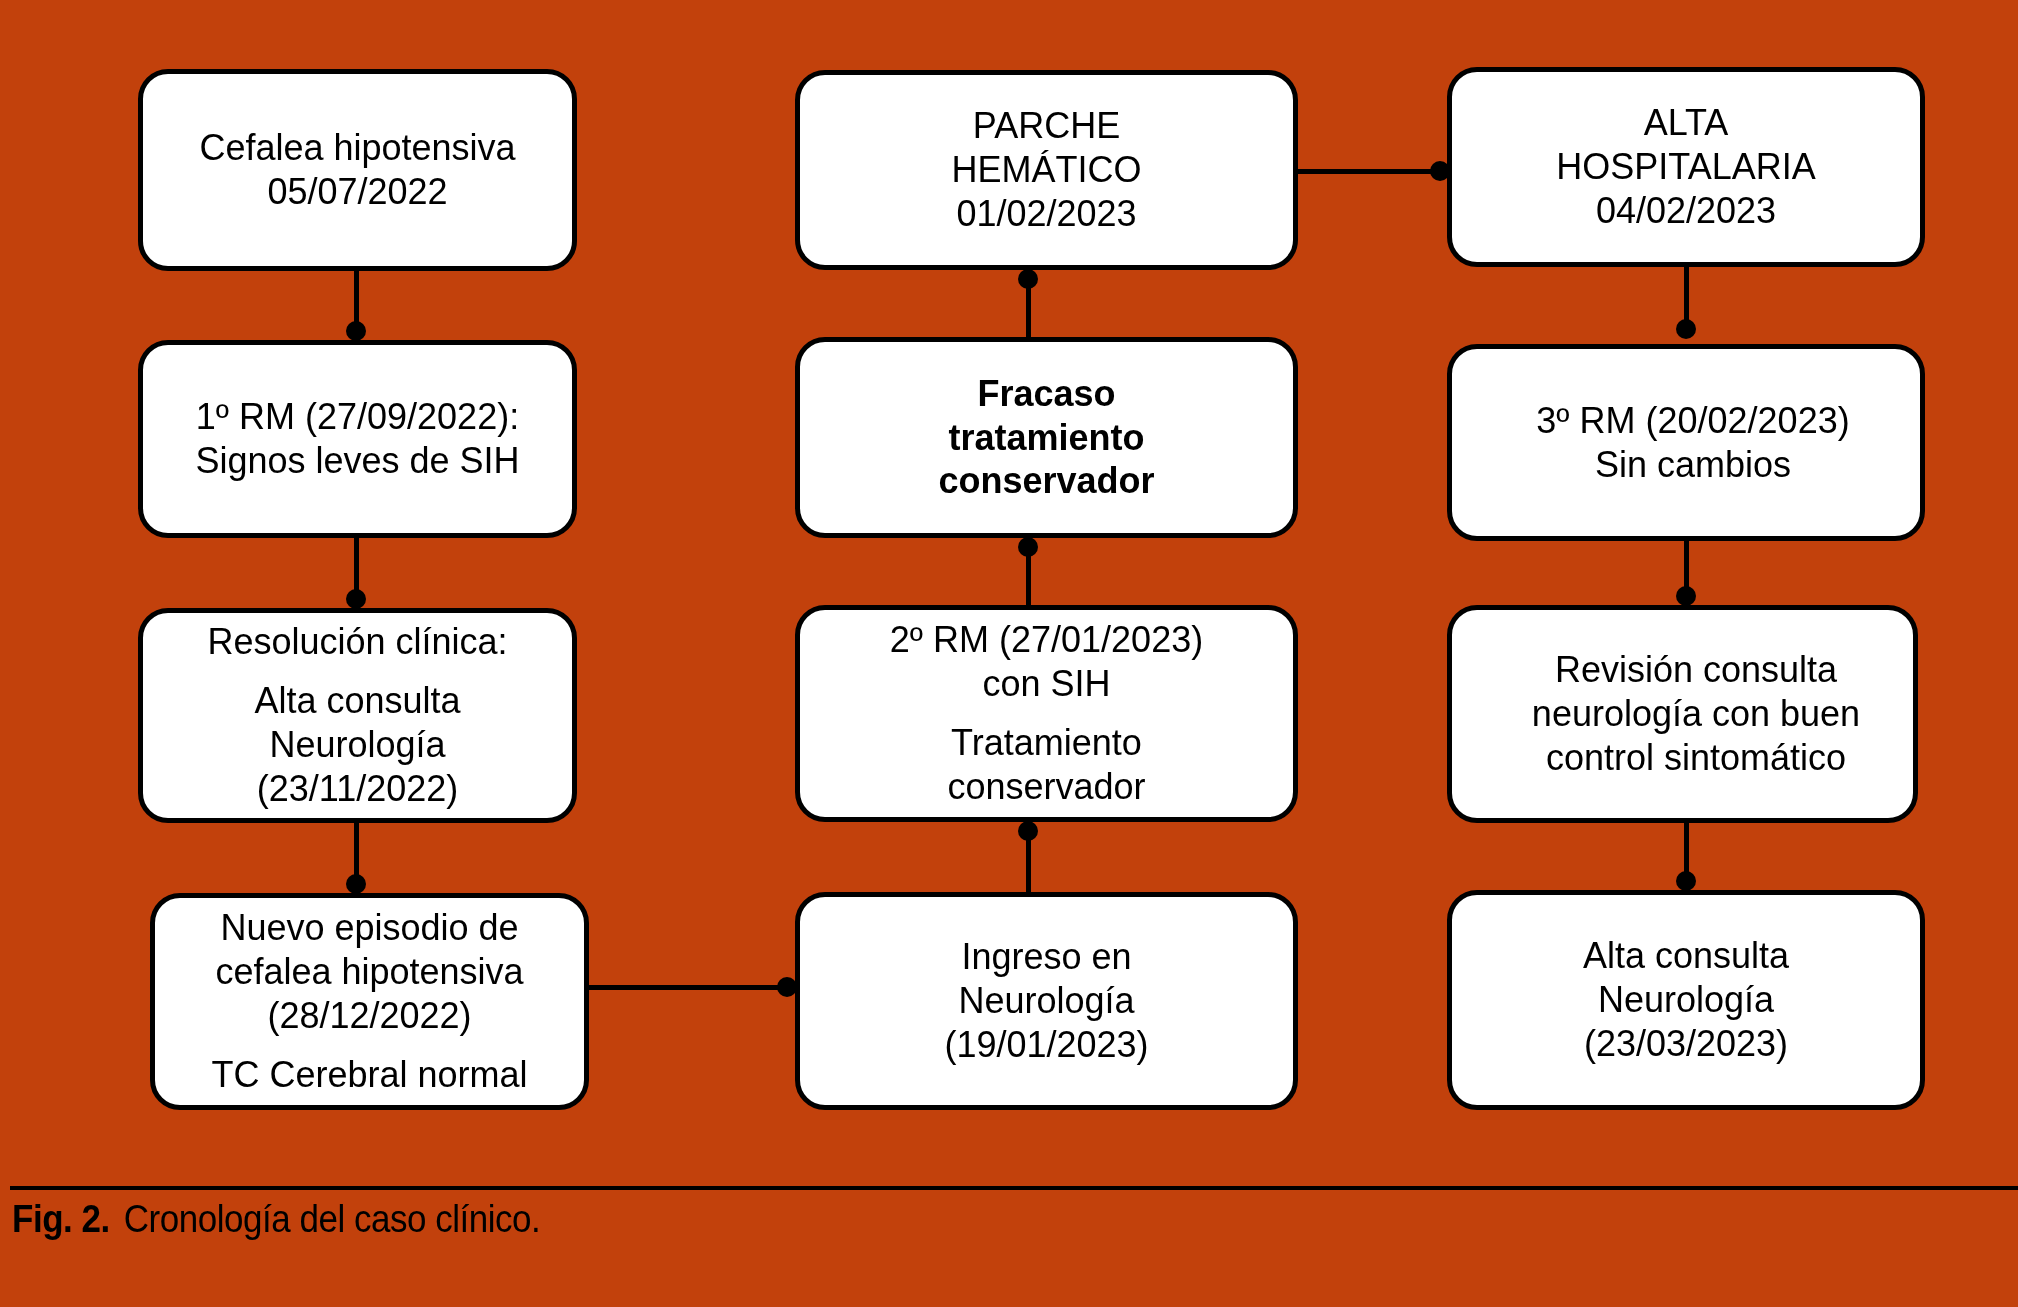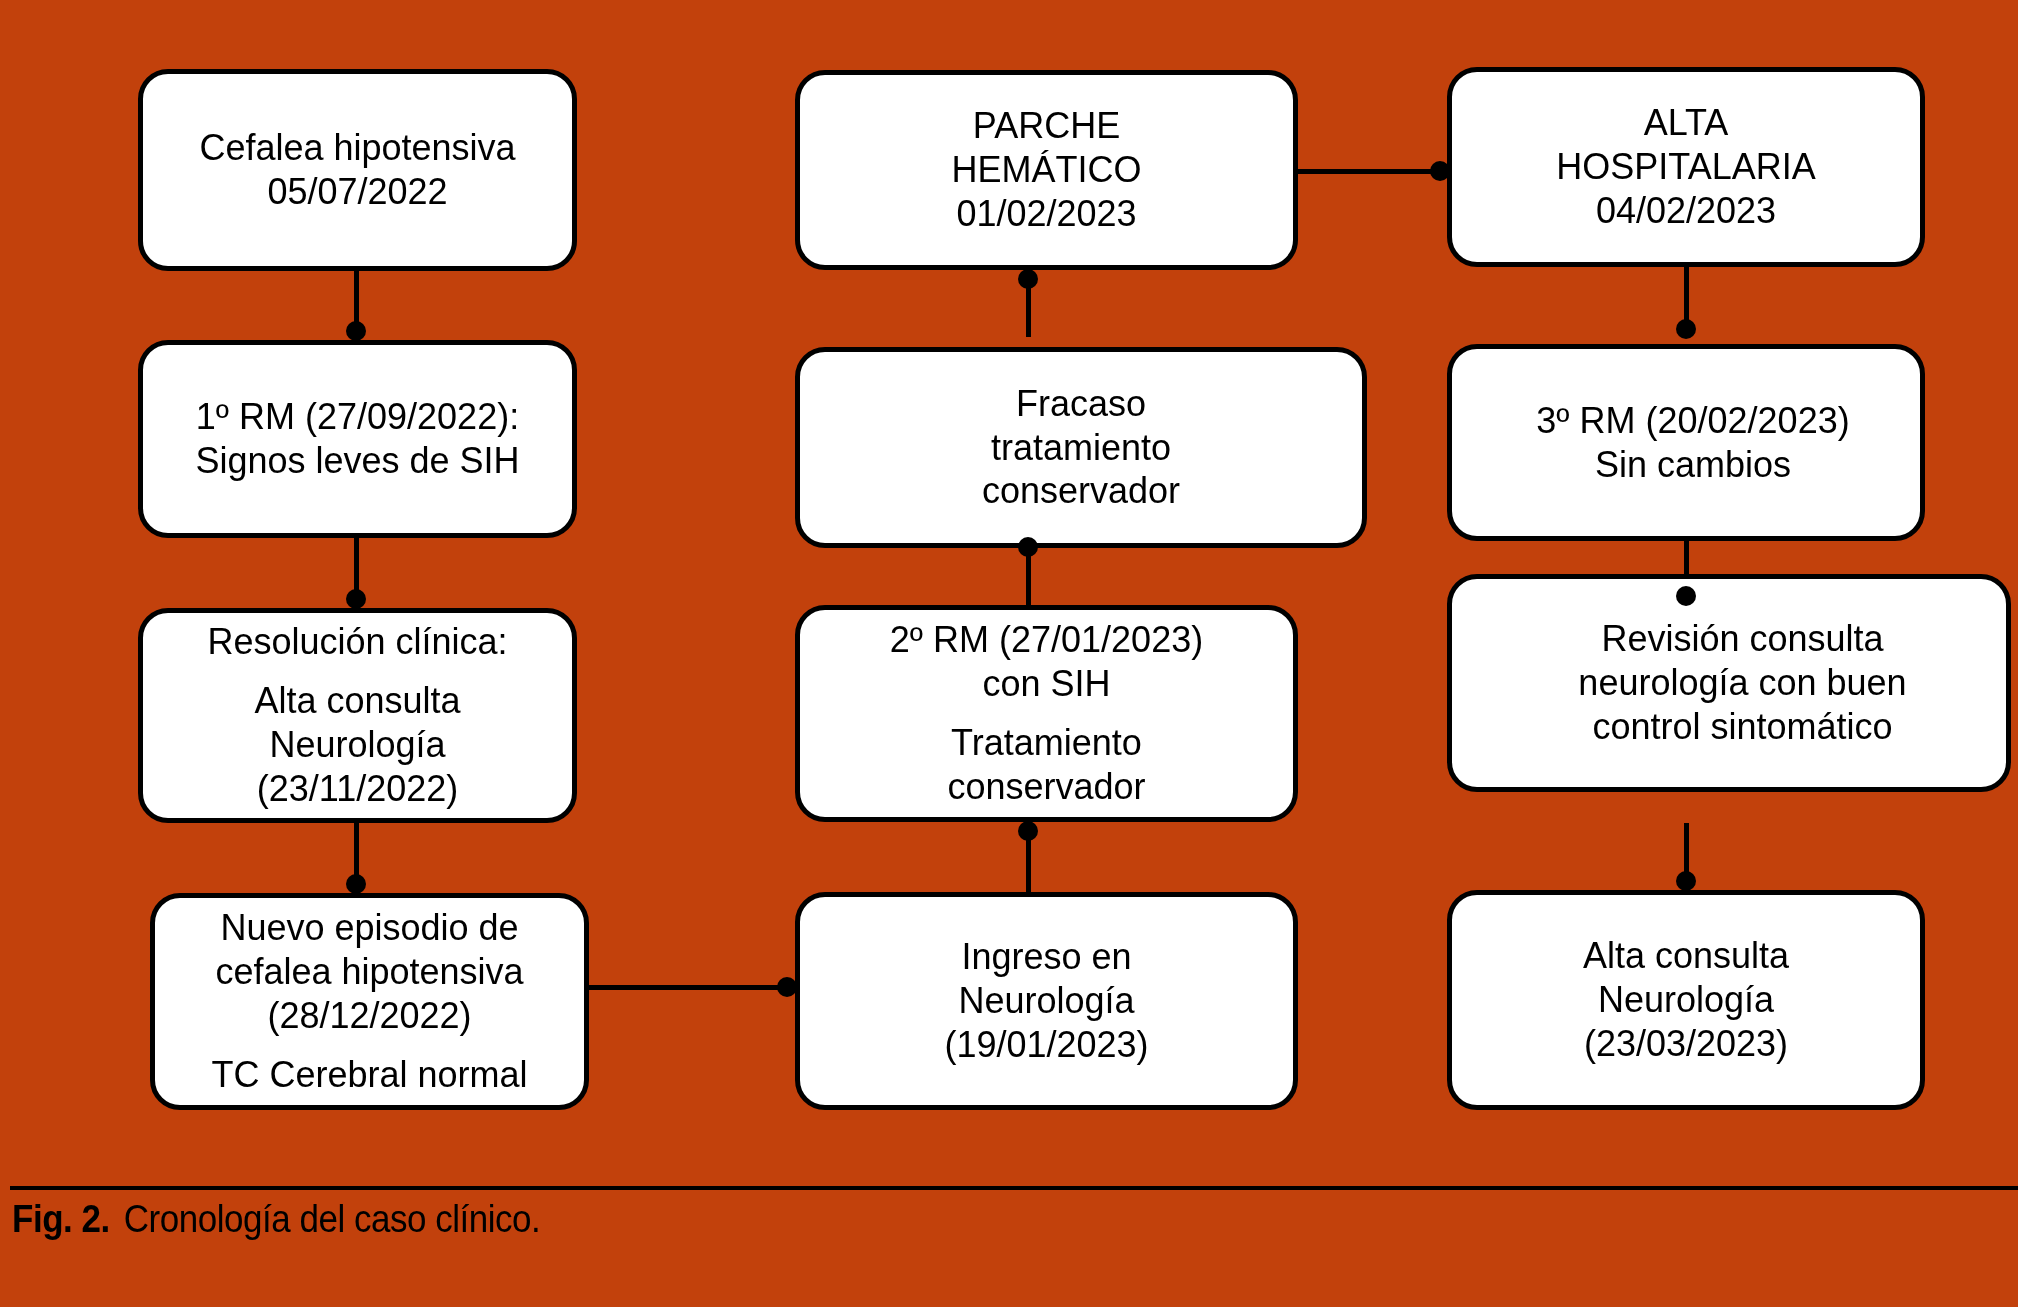--- a/index.html
+++ b/index.html
@@ -75,27 +75,27 @@
     margin-right: 0.4em;
   }
 
   
   #n-c1b1 { left: 138px; top: 69px;  width: 439px; height: 202px; }
   #n-c1b2 { left: 138px; top: 340px; width: 439px; height: 198px; }
   #n-c1b3 { left: 138px; top: 608px; width: 439px; height: 215px; }
   #n-c1b4 { left: 150px; top: 893px; width: 439px; height: 217px; justify-content: flex-end; }
   
   #n-c2b1 { left: 795px; top: 70px;  width: 503px; height: 200px; justify-content: center; }
-  #n-c2b2 { left: 795px; top: 347px; width: 572px; height: 201px; }
+  #n-c2b2 { left: 795px; top: 337px; width: 503px; height: 201px; font-weight: bold; }
   #n-c2b3 { left: 795px; top: 605px; width: 503px; height: 217px; }
   #n-c2b4 { left: 795px; top: 892px; width: 503px; height: 218px; }
   
   #n-c3b1 { left: 1447px; top: 67px;  width: 478px; height: 200px; }
   #n-c3b2 { left: 1447px; top: 344px; width: 478px; height: 197px; padding-left: 28px; }
-  #n-c3b3 { left: 1447px; top: 574px; width: 564px; height: 218px; padding-left: 41px; }
+  #n-c3b3 { left: 1447px; top: 605px; width: 471px; height: 218px; padding-left: 41px; }
   #n-c3b4 { left: 1447px; top: 890px; width: 478px; height: 220px; }
 
   
   #v-c1-1 { left: 354px; top: 271px; width: 5px; height: 69px; }
   #v-c1-2 { left: 354px; top: 538px; width: 5px; height: 70px; }
   #v-c1-3 { left: 354px; top: 823px; width: 5px; height: 70px; }
   
   #v-c2-1 { left: 1026px; top: 270px; width: 5px; height: 67px; }
   #v-c2-2 { left: 1026px; top: 538px; width: 5px; height: 67px; }
   #v-c2-3 { left: 1026px; top: 822px; width: 5px; height: 70px; }

